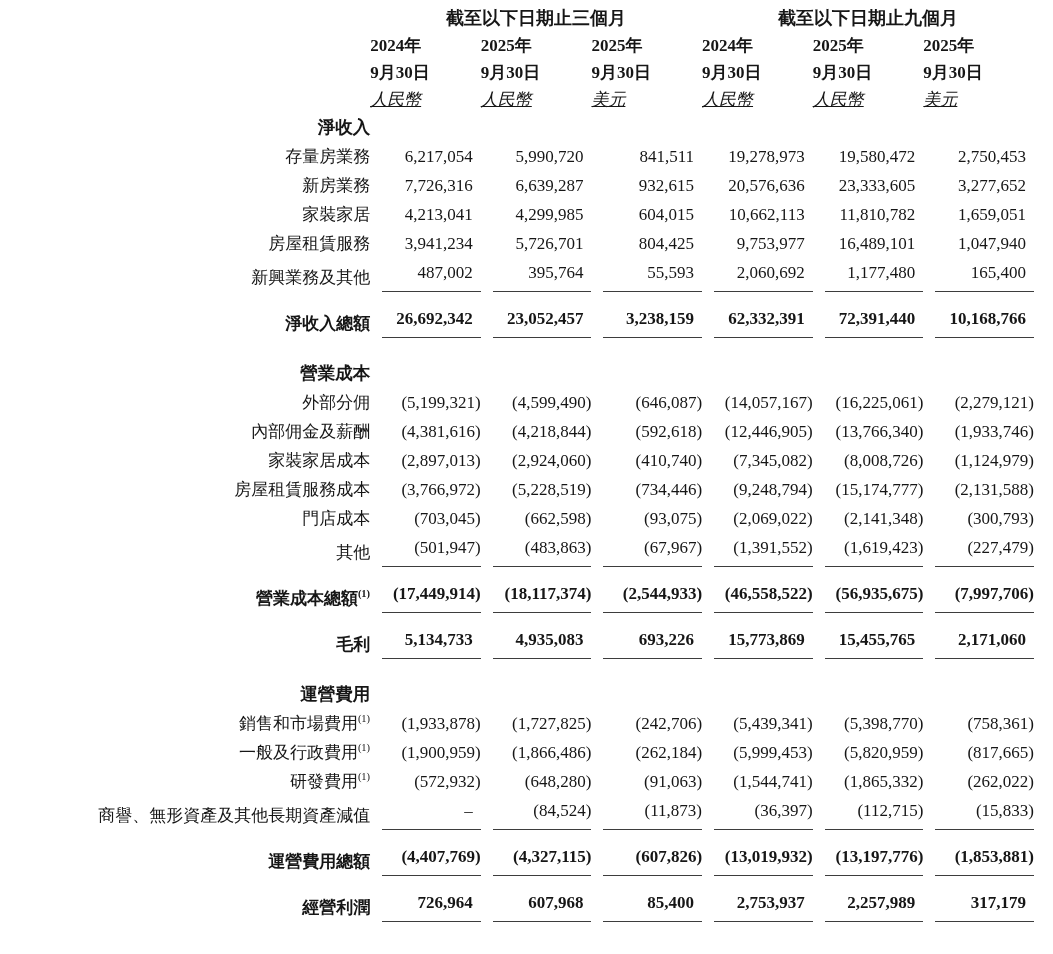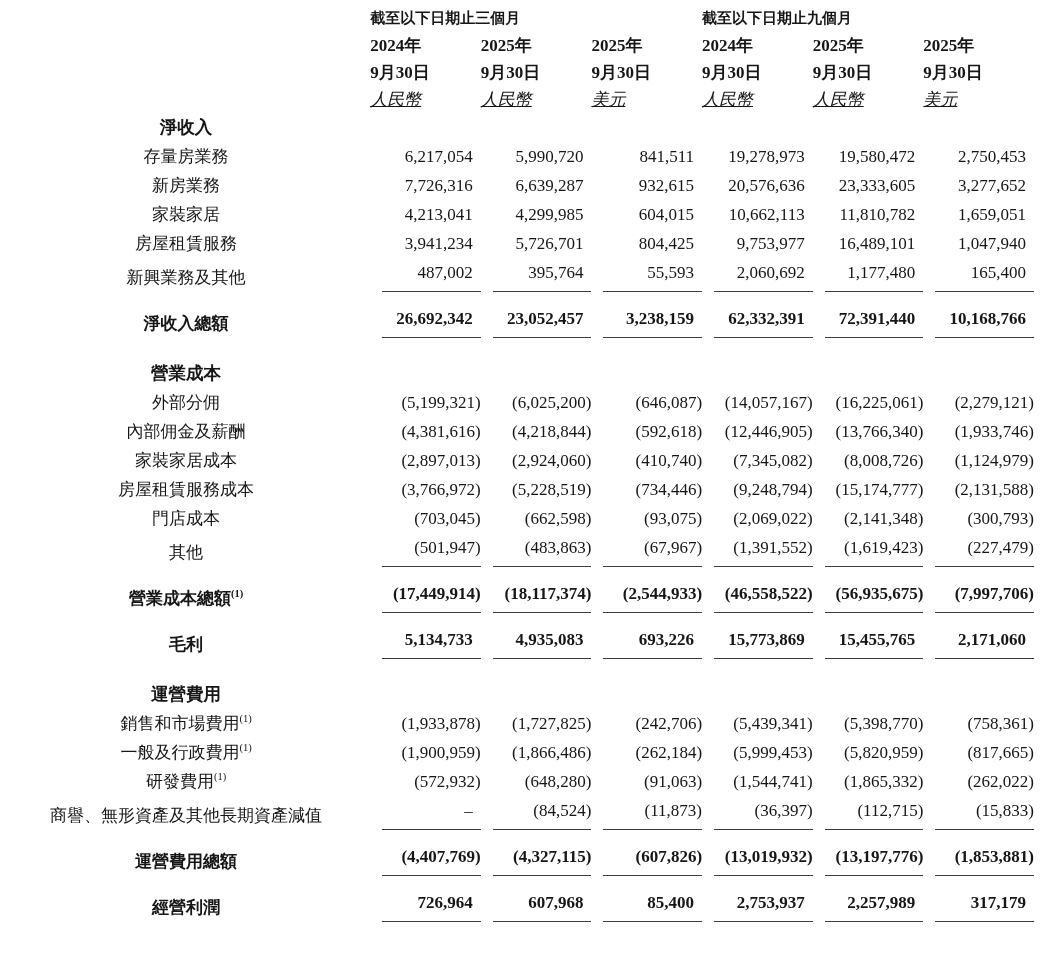--- a/index.html
+++ b/index.html
@@ -8,25 +8,25 @@
     font-family:"Liberation Serif","DejaVu Serif",serif;
     color:#161616;
   }
   .wrap{padding:5px 0 0 2px;}
   table{border-collapse:collapse;table-layout:fixed;width:1032px;}
   col.c-lbl{width:366px;}
   col.c-val{width:110px;}
   td{vertical-align:bottom;padding:0;}
   
   thead td{line-height:27px;font-size:17px;font-weight:bold;text-align:left;padding-right:4px;white-space:nowrap;}
-  thead td.group{font-size:15px;padding-right:0;}
+  thead td.group{text-align:center;font-size:18px;padding-right:0;}
   thead tr.cur-row td{font-weight:normal;font-style:italic;text-decoration:underline;}
   
   tbody td{font-size:17px;line-height:29px;white-space:nowrap;}
-  td.label{text-align:center;}
+  td.label{text-align:right;}
   tr.header td.label{font-weight:bold;font-size:17.5px;}
   tr.total td{font-weight:bold;}
   td.val>div{margin-left:12px;text-align:right;}
   td.val>div.pos{padding-right:8px;text-align:right;}
   tr.ruled td.val>div{border-bottom:1.5px solid #3d3d3d;padding-bottom:4px;}
   tr.total td{padding-top:12px;}
   tr.gapped td{padding-top:21px;}
   sup{font-size:10.5px;line-height:0;}
 </style>
 </head>
@@ -245,21 +245,21 @@
           <td class="val">
             <div></div>
           </td>
         </tr>
         <tr class="item">
           <td class="label"><span>外部分佣</span></td>
           <td class="val">
             <div>(5,199,321)</div>
           </td>
           <td class="val">
-            <div>(6,025,200)</div>
+            <div>(4,599,490)</div>
           </td>
           <td class="val">
             <div>(646,087)</div>
           </td>
           <td class="val">
             <div>(14,057,167)</div>
           </td>
           <td class="val">
             <div>(16,225,061)</div>
           </td>

